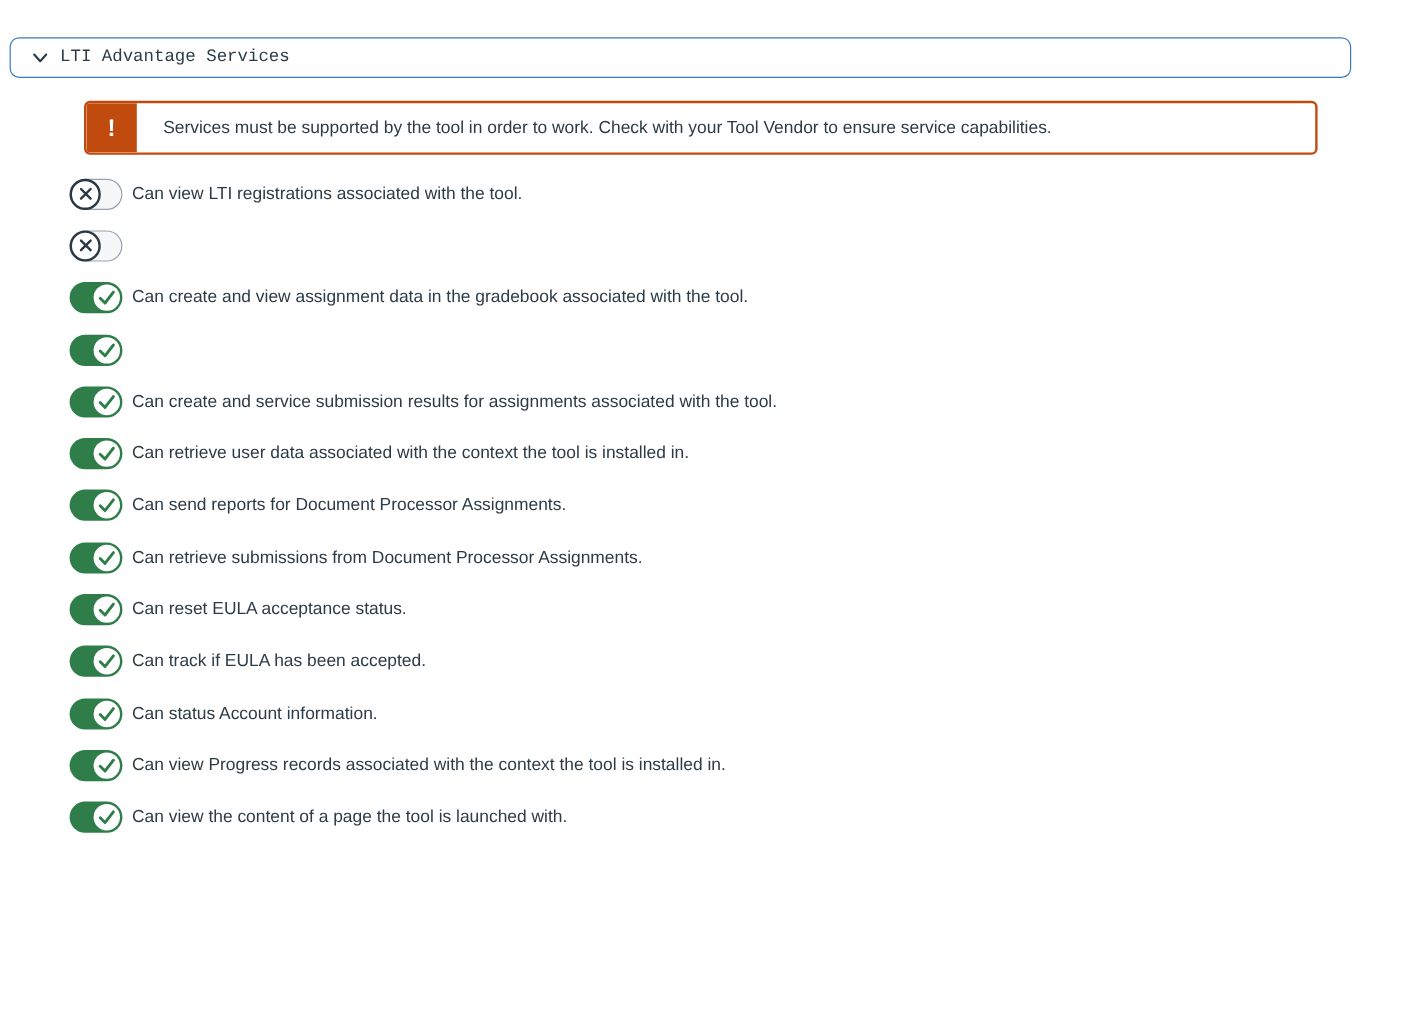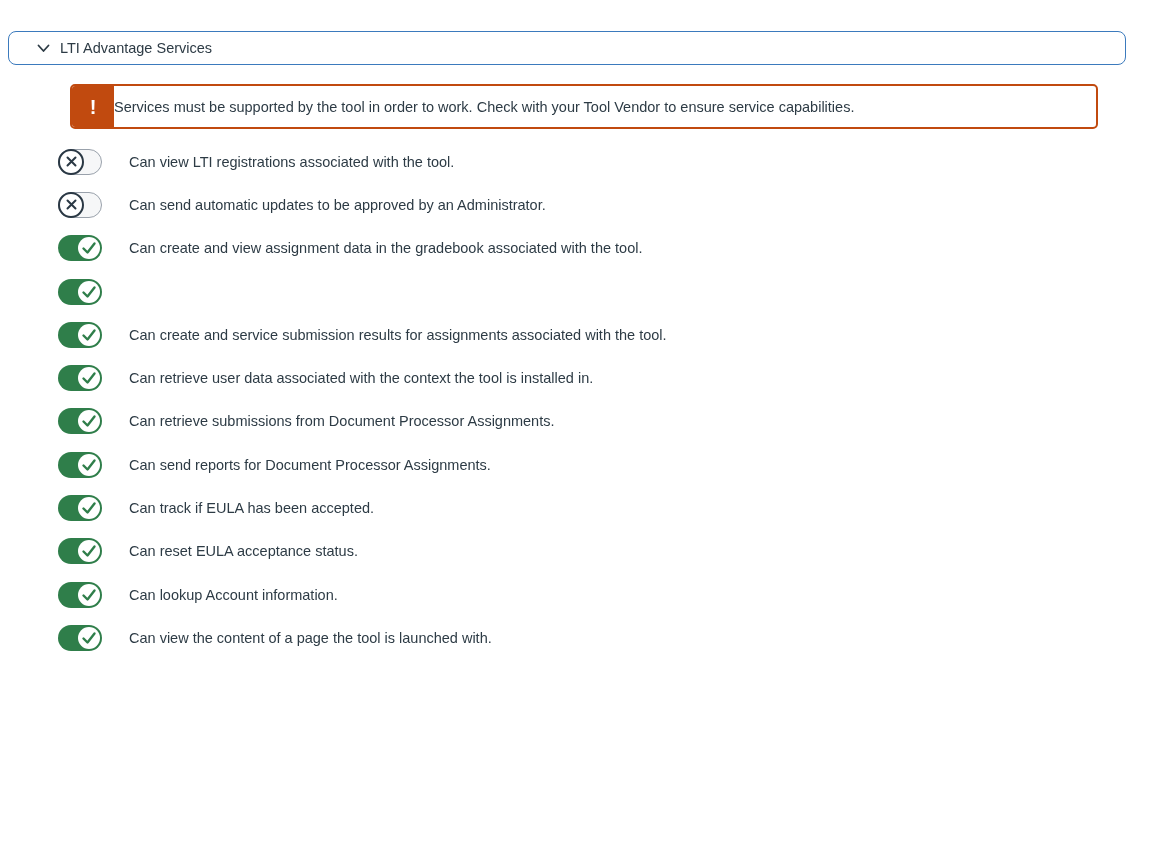--- a/index.html
+++ b/index.html
@@ -16,44 +16,44 @@
   body{
     width:1168px;height:844px;position:relative;overflow:hidden;
     background:#ffffff;color:var(--ink);
     font-family:"Liberation Sans",sans-serif;
   }
 
   
   .section-header{
     position:absolute;left:8px;top:31px;width:1118px;height:34px;
     background:#fff;border:1.5px solid var(--accent-blue);border-radius:8px;
-    display:flex;align-items:center;gap:10px;padding:0 28px;cursor:pointer;
+    display:flex;align-items:center;gap:10px;padding:0 18px;cursor:pointer;font-family:Liberation Mono, monospace;
   }
   .section-header .chev{display:flex;align-items:center;}
   .section-title{font-size:14.5px;color:var(--ink);}
 
   
   .alert{
     position:absolute;left:70px;top:84px;width:1028px;height:45px;
     background:#fff;border:2px solid var(--alert-orange);border-radius:5px;
     display:flex;align-items:stretch;overflow:hidden;
   }
   .alert-icon{
     width:42px;flex:0 0 42px;background:var(--alert-orange);
     display:flex;align-items:center;justify-content:center;
     color:#fff;font-weight:bold;font-size:20px;line-height:1;
   }
   .alert-text{
-    display:flex;align-items:center;padding-right:12px;
+    display:flex;align-items:center;padding-left:22px;padding-right:12px;
     font-size:14.5px;color:var(--ink);
   }
 
   
   .rows{position:absolute;left:0;top:140px;width:1168px;}
-  .row{height:43.3px;display:flex;align-items:center;gap:27px;padding-left:58px;}
+  .row{height:43.3px;display:flex;align-items:center;gap:8px;padding-left:58px;}
   .row-label{font-size:14.5px;color:var(--ink);white-space:nowrap;}
 
   
   .toggle{
     position:relative;width:44px;height:26px;border-radius:13px;
     padding:0;border:none;background:transparent;flex:0 0 auto;cursor:pointer;
   }
   .knob{
     position:absolute;border-radius:50%;background:#fff;
     display:flex;align-items:center;justify-content:center;
@@ -106,21 +106,20 @@
       <button class="toggle off" role="switch" aria-checked="false">
         <span class="knob">
 
           <span>
             <svg class="icon-svg" width="11" height="11" viewBox="0 0 11 11">
               <path d="M1.5 1.5 L9.5 9.5 M9.5 1.5 L1.5 9.5" fill="none" stroke="#2A3844" stroke-width="2" stroke-linecap="round"></path>
             </svg>
           </span>
         </span>
       </button>
-      <span class="row-label">Can send automatic updates to be approved by an Administrator.</span>
     </div>
     <div class="row">
       <button class="toggle on" role="switch" aria-checked="true">
         <span class="knob">
           <span>
             <svg class="icon-svg" width="16" height="14" viewBox="0 0 16 14">
               <polyline points="2.5,7.5 6.5,11.5 13.5,2.5" fill="none" stroke="#2F7E4A" stroke-width="2.4" stroke-linecap="round" stroke-linejoin="round"></polyline>
             </svg>
           </span>
 
@@ -170,34 +169,47 @@
       <button class="toggle on" role="switch" aria-checked="true">
         <span class="knob">
           <span>
             <svg class="icon-svg" width="16" height="14" viewBox="0 0 16 14">
               <polyline points="2.5,7.5 6.5,11.5 13.5,2.5" fill="none" stroke="#2F7E4A" stroke-width="2.4" stroke-linecap="round" stroke-linejoin="round"></polyline>
             </svg>
           </span>
 
         </span>
       </button>
+      <span class="row-label">Can send reports for Document Processor Assignments.</span>
+    </div>
+    <div class="row">
+      <button class="toggle on" role="switch" aria-checked="true">
+        <span class="knob">
+          <span>
+            <svg class="icon-svg" width="16" height="14" viewBox="0 0 16 14">
+              <polyline points="2.5,7.5 6.5,11.5 13.5,2.5" fill="none" stroke="#2F7E4A" stroke-width="2.4" stroke-linecap="round" stroke-linejoin="round"></polyline>
+            </svg>
+          </span>
+
+        </span>
+      </button>
       <span class="row-label">Can retrieve submissions from Document Processor Assignments.</span>
     </div>
     <div class="row">
       <button class="toggle on" role="switch" aria-checked="true">
         <span class="knob">
           <span>
             <svg class="icon-svg" width="16" height="14" viewBox="0 0 16 14">
               <polyline points="2.5,7.5 6.5,11.5 13.5,2.5" fill="none" stroke="#2F7E4A" stroke-width="2.4" stroke-linecap="round" stroke-linejoin="round"></polyline>
             </svg>
           </span>
 
         </span>
       </button>
-      <span class="row-label">Can send reports for Document Processor Assignments.</span>
+      <span class="row-label">Can reset EULA acceptance status.</span>
     </div>
     <div class="row">
       <button class="toggle on" role="switch" aria-checked="true">
         <span class="knob">
           <span>
             <svg class="icon-svg" width="16" height="14" viewBox="0 0 16 14">
               <polyline points="2.5,7.5 6.5,11.5 13.5,2.5" fill="none" stroke="#2F7E4A" stroke-width="2.4" stroke-linecap="round" stroke-linejoin="round"></polyline>
             </svg>
           </span>
 
@@ -209,34 +221,34 @@
       <button class="toggle on" role="switch" aria-checked="true">
         <span class="knob">
           <span>
             <svg class="icon-svg" width="16" height="14" viewBox="0 0 16 14">
               <polyline points="2.5,7.5 6.5,11.5 13.5,2.5" fill="none" stroke="#2F7E4A" stroke-width="2.4" stroke-linecap="round" stroke-linejoin="round"></polyline>
             </svg>
           </span>
 
         </span>
       </button>
-      <span class="row-label">Can reset EULA acceptance status.</span>
-    </div>
-    <div class="row">
-      <button class="toggle on" role="switch" aria-checked="true">
-        <span class="knob">
-          <span>
-            <svg class="icon-svg" width="16" height="14" viewBox="0 0 16 14">
-              <polyline points="2.5,7.5 6.5,11.5 13.5,2.5" fill="none" stroke="#2F7E4A" stroke-width="2.4" stroke-linecap="round" stroke-linejoin="round"></polyline>
-            </svg>
-          </span>
-
-        </span>
-      </button>
-      <span class="row-label">Can lookup Account information.</span>
+      <span class="row-label">Can status Account information.</span>
+    </div>
+    <div class="row">
+      <button class="toggle on" role="switch" aria-checked="true">
+        <span class="knob">
+          <span>
+            <svg class="icon-svg" width="16" height="14" viewBox="0 0 16 14">
+              <polyline points="2.5,7.5 6.5,11.5 13.5,2.5" fill="none" stroke="#2F7E4A" stroke-width="2.4" stroke-linecap="round" stroke-linejoin="round"></polyline>
+            </svg>
+          </span>
+
+        </span>
+      </button>
+      <span class="row-label">Can view Progress records associated with the context the tool is installed in.</span>
     </div>
     <div class="row">
       <button class="toggle on" role="switch" aria-checked="true">
         <span class="knob">
           <span>
             <svg class="icon-svg" width="16" height="14" viewBox="0 0 16 14">
               <polyline points="2.5,7.5 6.5,11.5 13.5,2.5" fill="none" stroke="#2F7E4A" stroke-width="2.4" stroke-linecap="round" stroke-linejoin="round"></polyline>
             </svg>
           </span>
 

